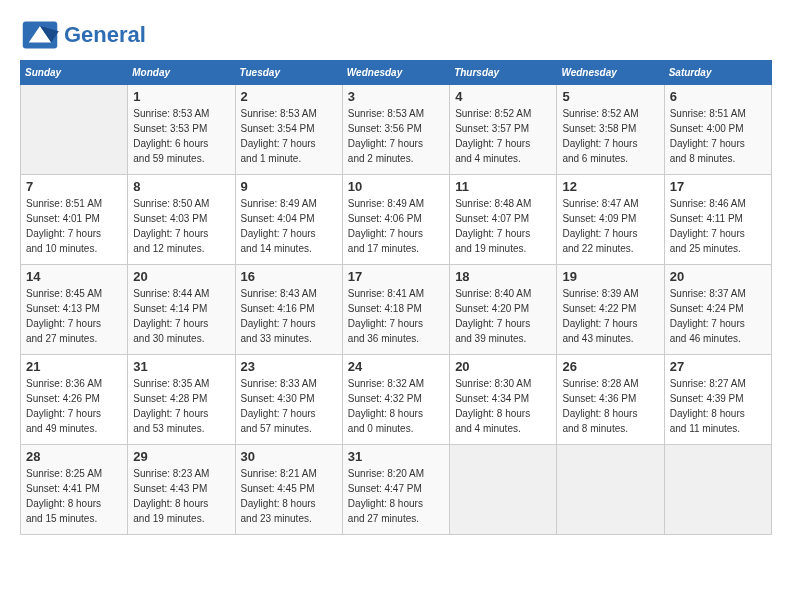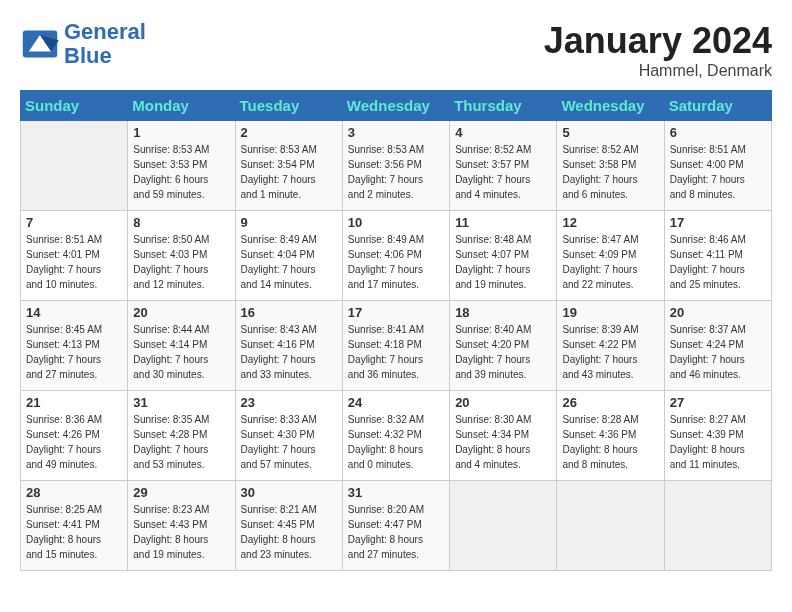--- a/index.html
+++ b/index.html
@@ -46,26 +46,27 @@
       font-size: 16px;
       color: #444;
     }
     table {
       width: 100%;
       border-collapse: collapse;
       font-size: 11px;
     }
     thead tr th {
       background-color: #2e6db4;
-      color: #5eead4;
+      color: #ffffff;
       padding: 6px 4px;
       text-align: left;
-      font-size: 15px;
+      font-size: 10px;
       font-weight: bold;
       border: 1px solid #2e6db4;
+      font-style: italic;
     }
     tbody tr td {
       border: 1px solid #ccc;
       vertical-align: top;
       padding: 4px 5px;
       min-height: 80px;
       height: 90px;
       width: 14.28%;
       color: #333;
     }
@@ -95,26 +96,21 @@
 
 <div class="header">
   <div class="logo">
     <svg class="logo-icon" viewBox="0 0 50 40">
       <rect x="2" y="2" width="46" height="36" rx="4" fill="#2e6db4"></rect>
       <polygon points="10,30 25,8 40,30" fill="white"></polygon>
       <polygon points="25,8 40,30 50,15" fill="#1a4a8a"></polygon>
     </svg>
     <div class="logo-text">
       <div><span>General</span></div>
-      <div><span style="color:#2e6db4">Blue</span></div>
     </div>
-  </div>
-  <div class="title-block">
-    <div class="month-title">January 2024</div>
-    <div class="location">Hammel, Denmark</div>
   </div>
 </div>
 
 <table>
   <thead>
     <tr>
     <th>Sunday</th>
         <th>Monday</th>
         <th>Tuesday</th>
         <th>Wednesday</th>

